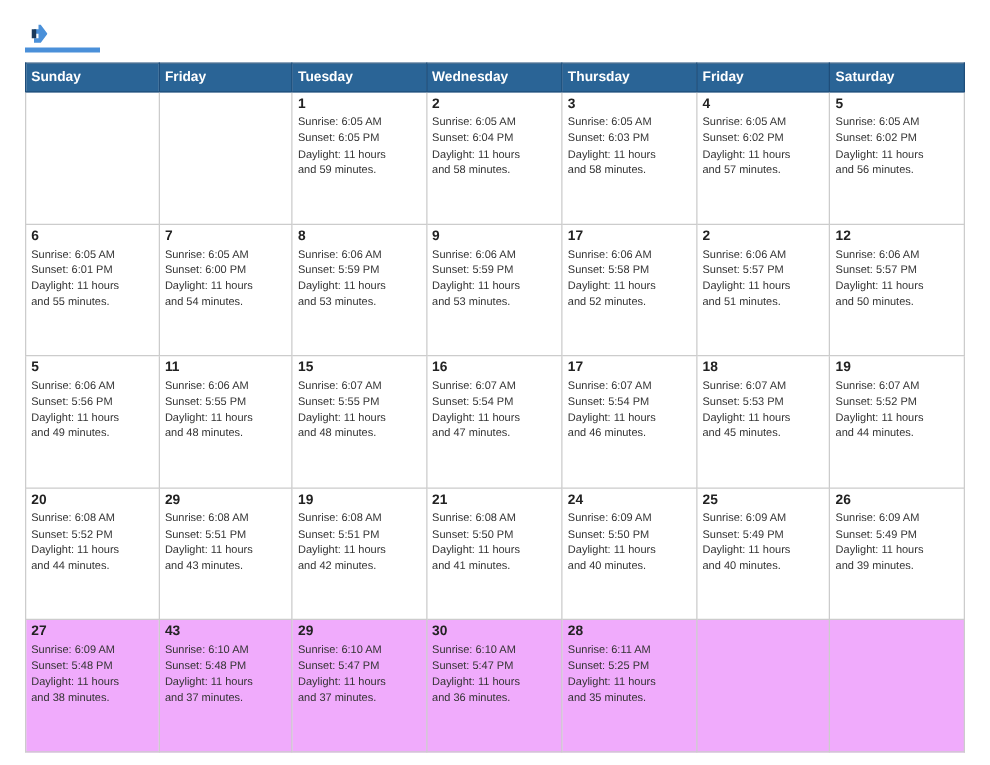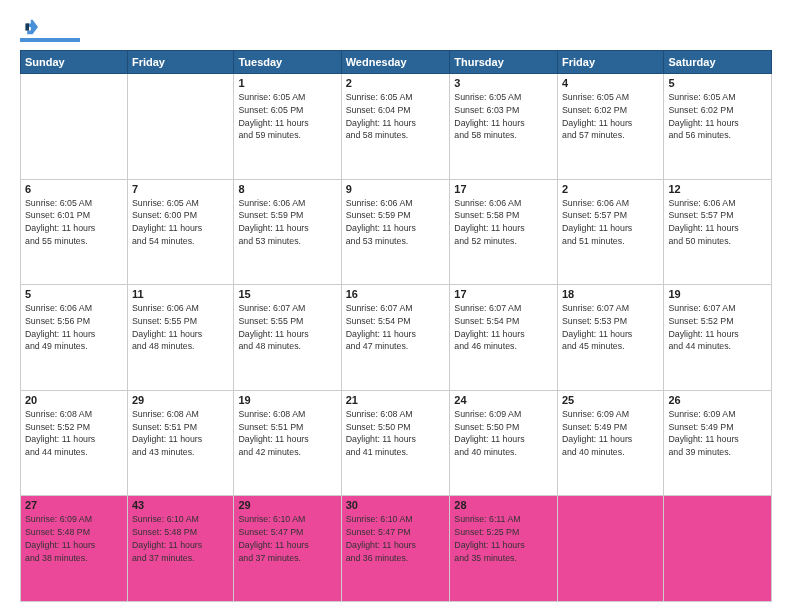--- a/index.html
+++ b/index.html
@@ -63,21 +63,21 @@
     .calendar td {
       border: 1px solid #ccc;
       vertical-align: top;
       padding: 3px 4px;
       width: 112px;
       min-height: 70px;
       height: 82px;
       background: #fff;
     }
     .calendar tr:last-child td {
-      background: #ec4899;
+      background: #f0abfc;
     }
     .day-number {
       font-size: 11px;
       font-weight: bold;
       color: #222;
       margin-bottom: 2px;
     }
     .day-info {
       font-size: 8.8px;
       color: #333;

